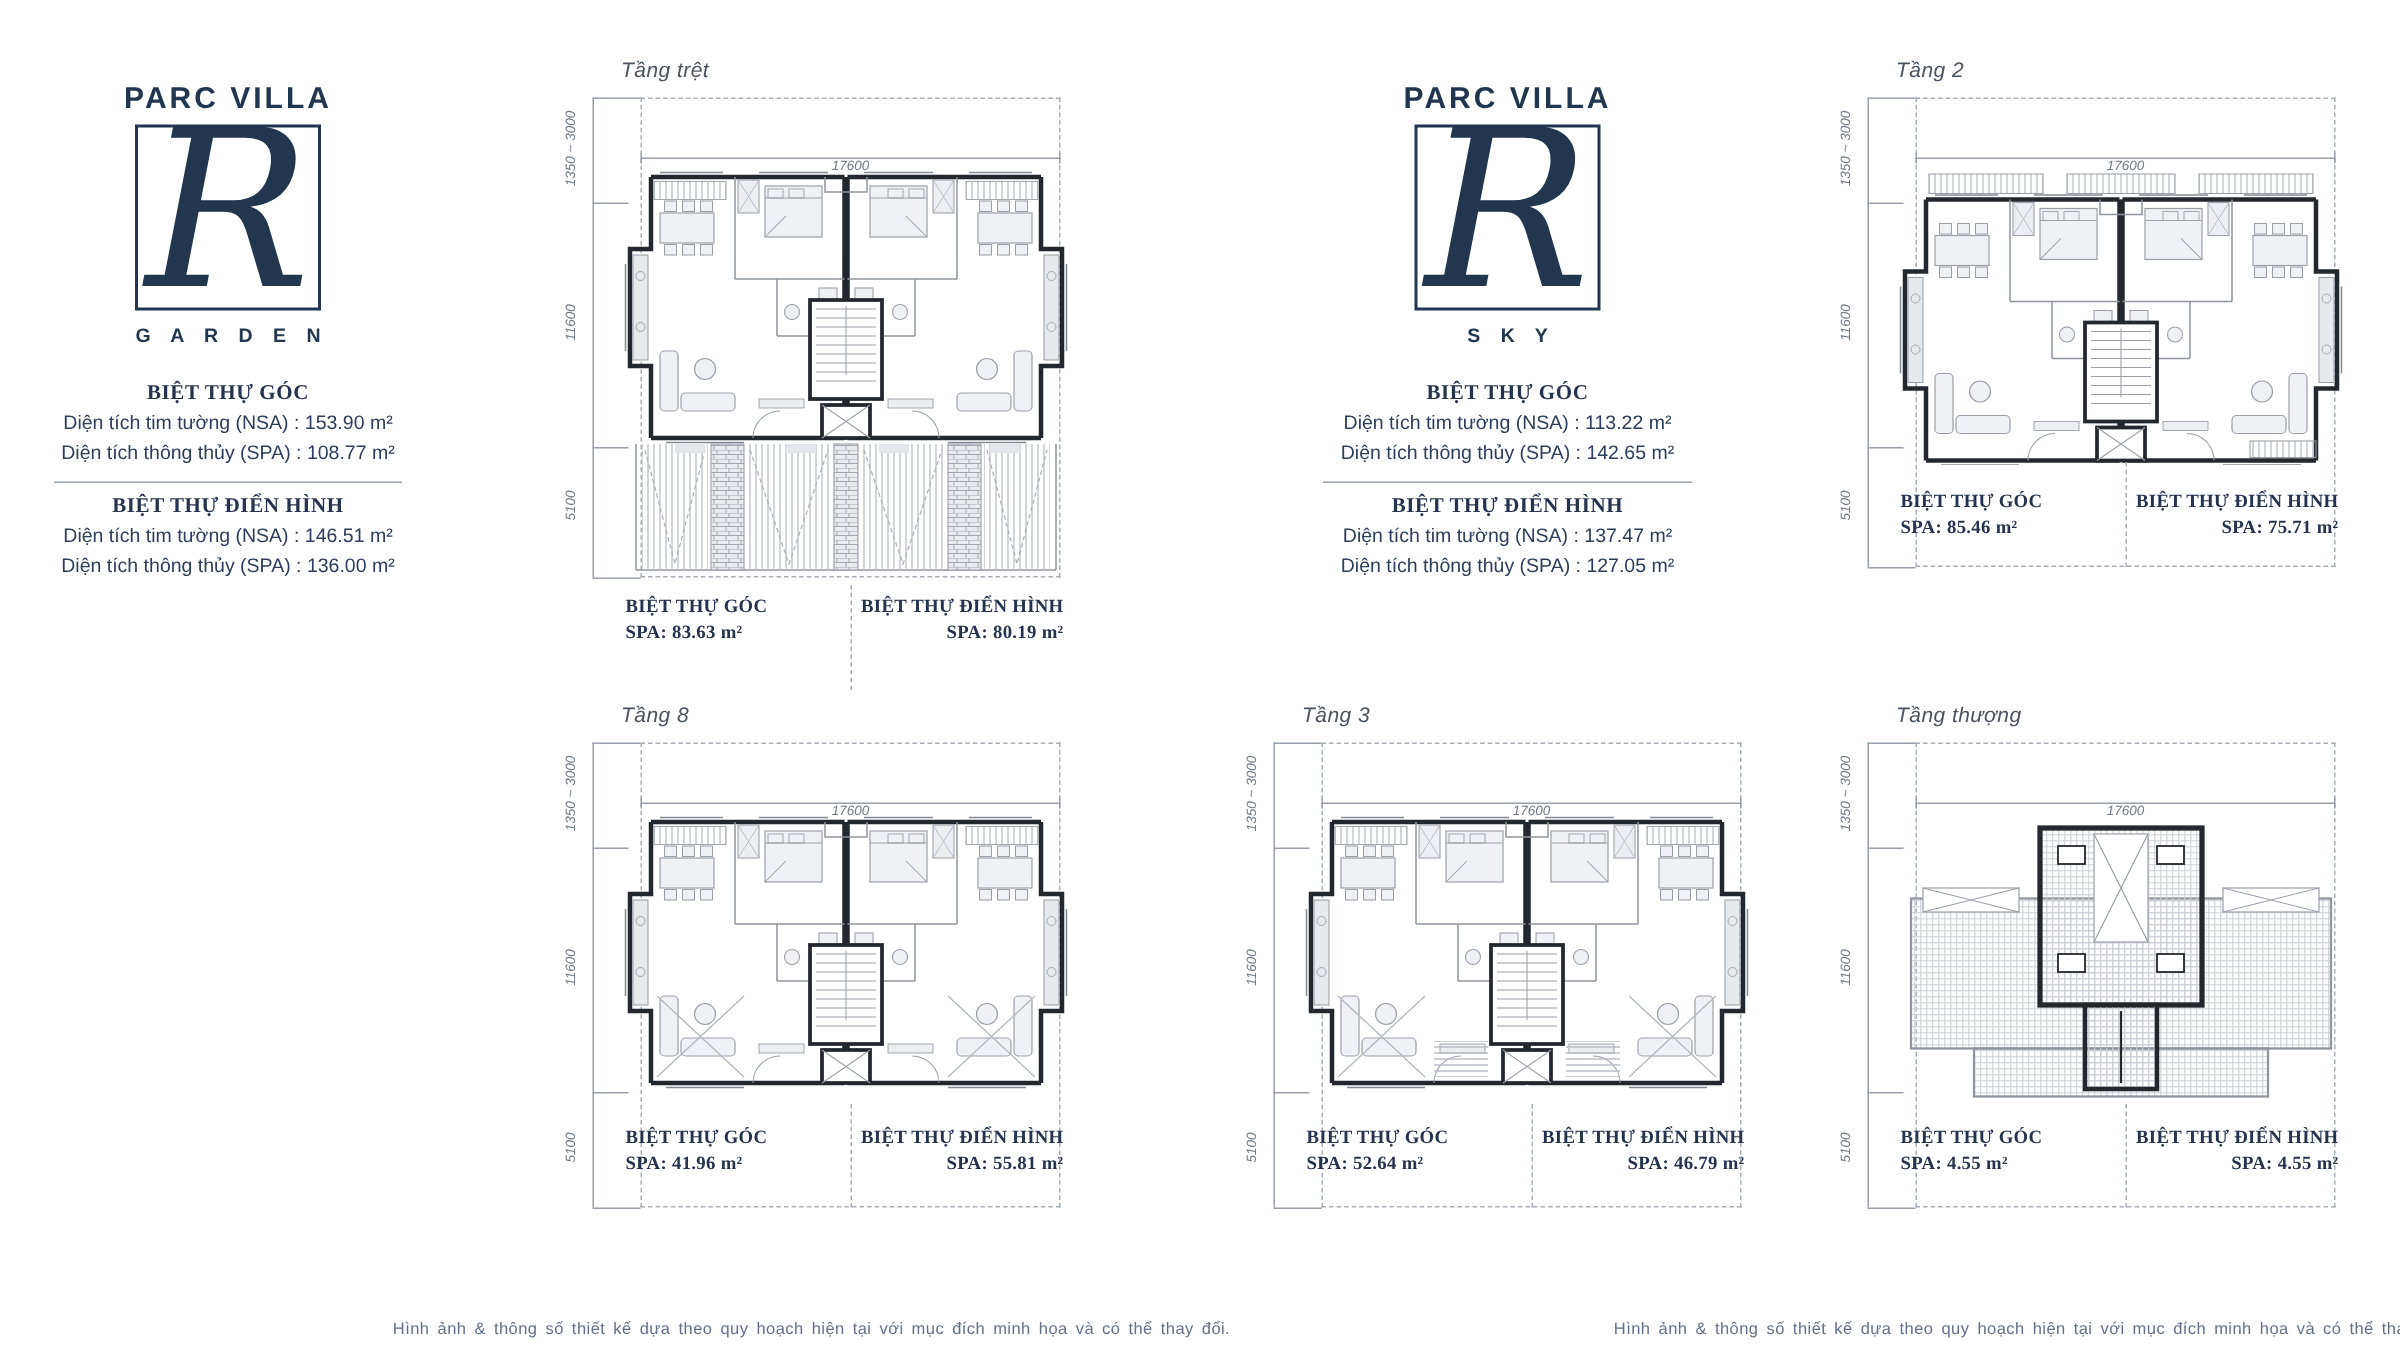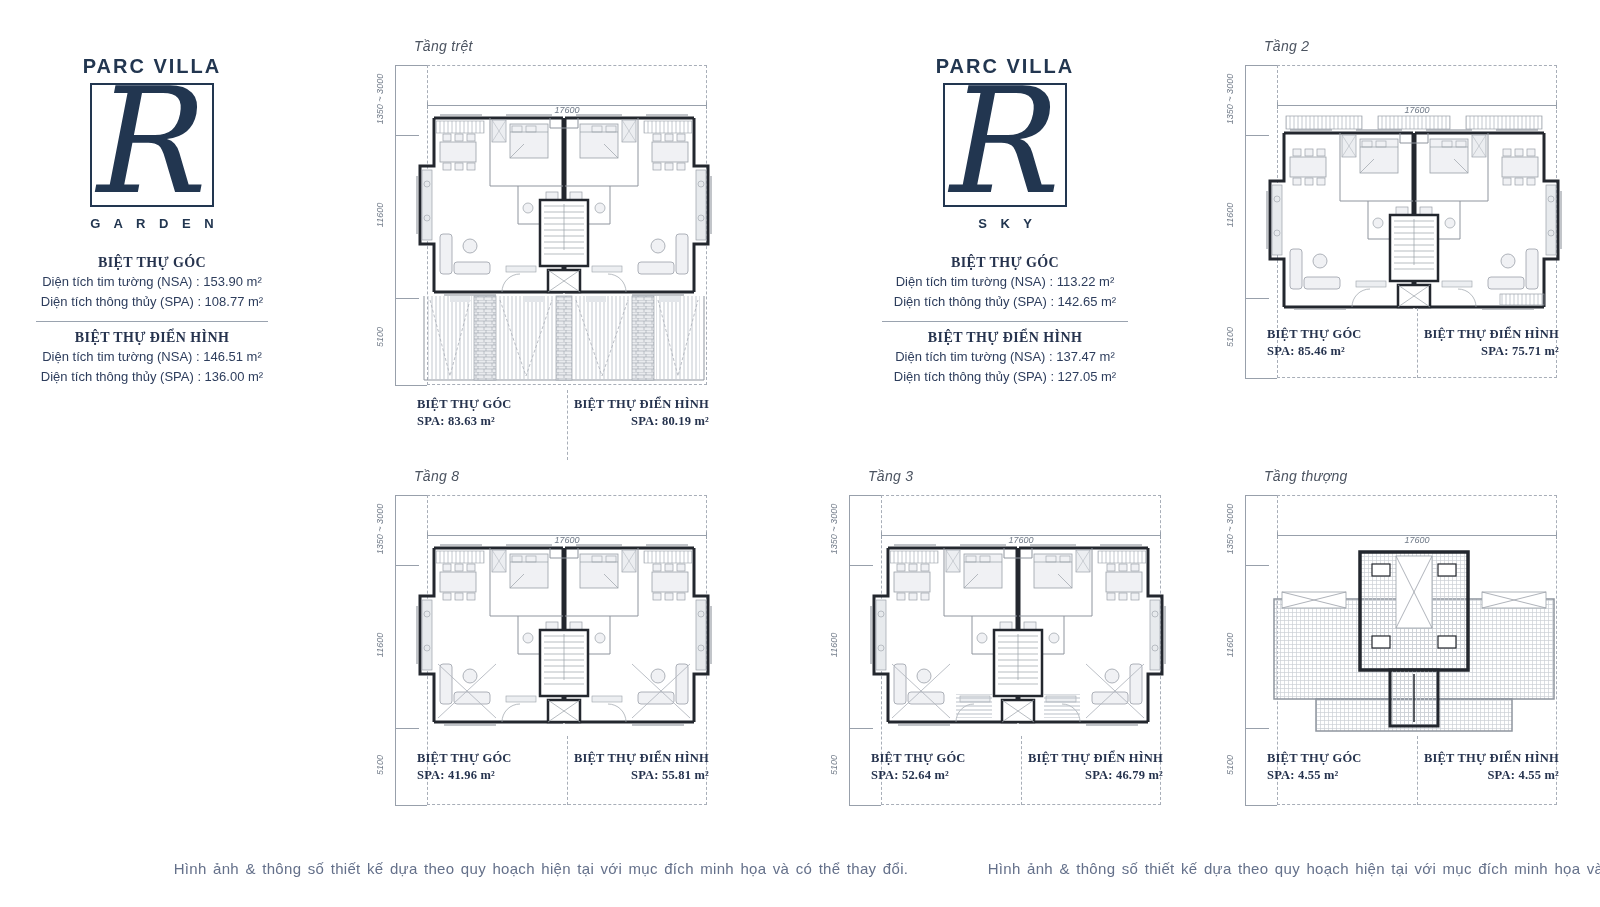--- a/index.html
+++ b/index.html
@@ -28,21 +28,21 @@
   .dim-h-line{position:absolute;left:65px;top:67px;width:280px;height:1px;background:#98a0ab;}
   .dim-h-line::before,.dim-h-line::after{content:"";position:absolute;top:-3px;width:1px;height:7px;background:#98a0ab;}
   .dim-h-line::before{left:0;}
   .dim-h-line::after{right:0;}
   .art{position:absolute;left:48px;top:76px;}
   .unit-label{position:absolute;font-family:"Liberation Serif",serif;font-weight:700;color:#26334e;font-size:12.5px;line-height:17px;letter-spacing:.2px;}
   .ul-left{left:55px;text-align:left;}
   .ul-right{right:5px;text-align:right;}
 
   
-  .disclaimer{position:absolute;top:860px;transform:translateX(-50%);font-size:15px;letter-spacing:.3px;word-spacing:2px;color:#64708a;white-space:nowrap;}
+  .disclaimer{position:absolute;top:880px;transform:translateX(-50%);font-size:11px;letter-spacing:.3px;word-spacing:2px;color:#64708a;white-space:nowrap;}
 </style>
 </head>
 <body>
 
 <div class="page">
 
   <svg width="0" height="0" style="position:absolute" aria-hidden="true">
     <defs>
       <pattern id="hatchV" width="4" height="4" patternUnits="userSpaceOnUse">
         <path d="M2,0 V4" stroke="#c3c8cf" stroke-width="1"></path>

